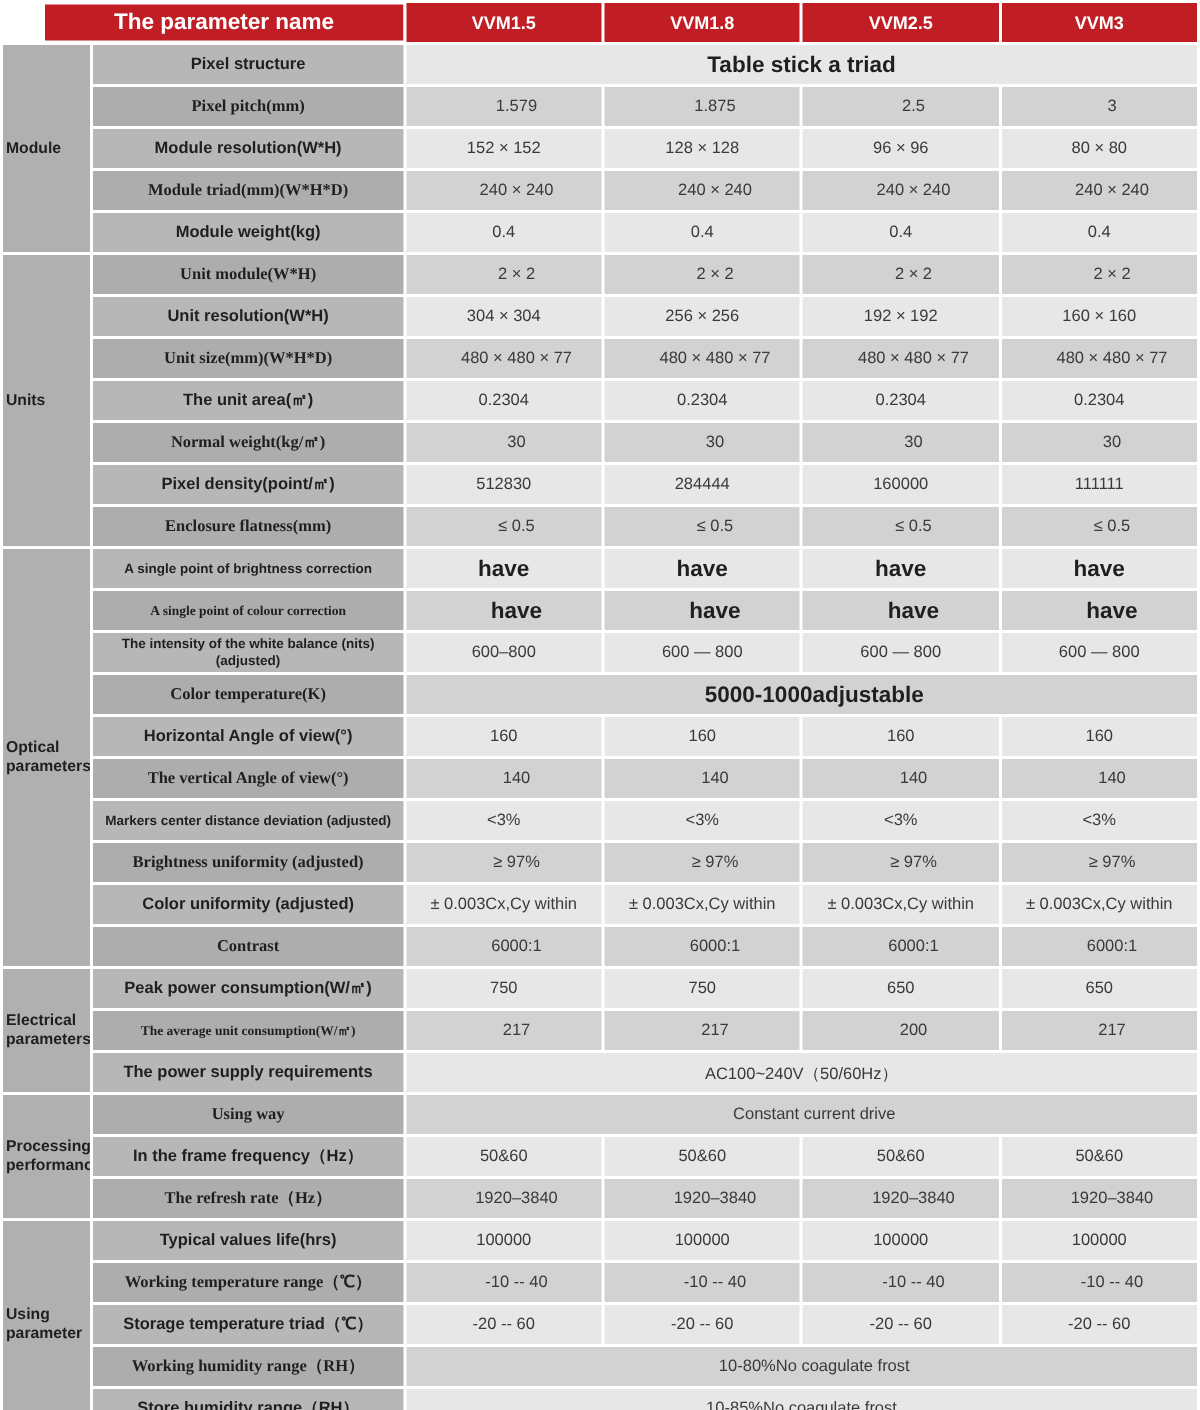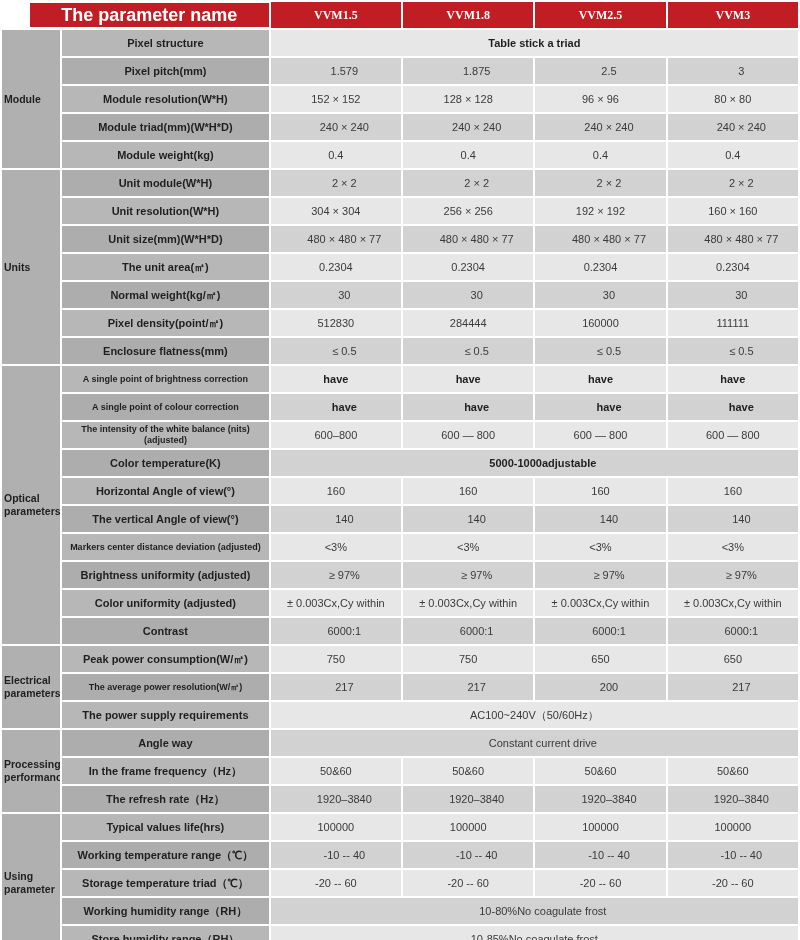--- a/index.html
+++ b/index.html
@@ -17,46 +17,46 @@
     overflow:hidden;
   }
   table{
     border-collapse:separate;border-spacing:2px;
     width:800px;table-layout:fixed;
   }
   td{overflow:hidden;vertical-align:middle;}
   
   .header-name-cell{background:transparent;padding:0;height:24px;}
   .header-name{
-    background:var(--red);color:#fff;font-weight:bold;font-size:18px;
+    background:var(--red);color:#fff;font-weight:bold;font-size:15px;
     height:24px;line-height:24px;text-align:center;margin-left:28px;
   }
   .header-col{
     background:var(--red);color:#fff;font-weight:bold;font-size:12px;
-    text-align:center;height:24px;font-family:Liberation Serif, serif;
+    text-align:center;height:24px;
   }
   
   .group-cell{
     background:var(--group-gray);font-weight:bold;font-size:10.5px;
     line-height:1.2;text-align:left;color:#1f1f1f;padding:0 2px;
   }
   
   .label-cell{
     background:var(--label-light);font-weight:bold;font-size:11px;
     text-align:center;color:#1f1f1f;height:24px;padding:0 4px;line-height:1.1;margin-top:28px;
   }
-  tr.dark .label-cell{background:var(--label-dark);}
+  tr.dark .label-cell{background:var(--label-dark);font-family:Liberation Serif, serif;}
   .label-cell.small{font-size:9px;line-height:1.2;}
   
   .value-cell{
     text-align:center;font-size:11px;color:#3a3a3a;height:24px;
     background:var(--row-light);
   }
   tr.dark .value-cell{background:var(--row-dark);padding-left:18px;}
-  .value-cell.bold{font-weight:bold;font-size:11px;color:#1f1f1f;margin-top:17px;}
+  .value-cell.bold{font-weight:bold;font-size:15px;color:#1f1f1f;margin-top:17px;}
 </style>
 </head>
 <body>
 
 <table id="spec-table">
   <colgroup>
     <col style="width:58px">
     <col style="width:206px">
     <col style="width:130px">
     <col style="width:130px">
@@ -226,33 +226,33 @@
       </tr>
       <tr class="light">
         <td class="group-cell" rowspan="3">Electrical parameters</td>
         <td class="label-cell">Peak power consumption(W/㎡)</td>
         <td class="value-cell">750</td>
         <td class="value-cell">750</td>
         <td class="value-cell">650</td>
         <td class="value-cell">650</td>
       </tr>
       <tr class="dark">
-        <td class="label-cell small">The average power resolution(W/㎡)</td>
+        <td class="label-cell small">The average unit consumption(W/㎡)</td>
         <td class="value-cell">217</td>
         <td class="value-cell">217</td>
         <td class="value-cell">200</td>
         <td class="value-cell">217</td>
       </tr>
       <tr class="light">
         <td class="label-cell">The power supply requirements</td>
         <td class="value-cell" colspan="4">AC100~240V（50/60Hz）</td>
       </tr>
       <tr class="dark">
         <td class="group-cell" rowspan="3">Processing performance</td>
-        <td class="label-cell">Angle way</td>
+        <td class="label-cell">Using way</td>
         <td class="value-cell" colspan="4">Constant current drive</td>
       </tr>
       <tr class="light">
         <td class="label-cell">In the frame frequency（Hz）</td>
         <td class="value-cell">50&amp;60</td>
         <td class="value-cell">50&amp;60</td>
         <td class="value-cell">50&amp;60</td>
         <td class="value-cell">50&amp;60</td>
       </tr>
       <tr class="dark">

